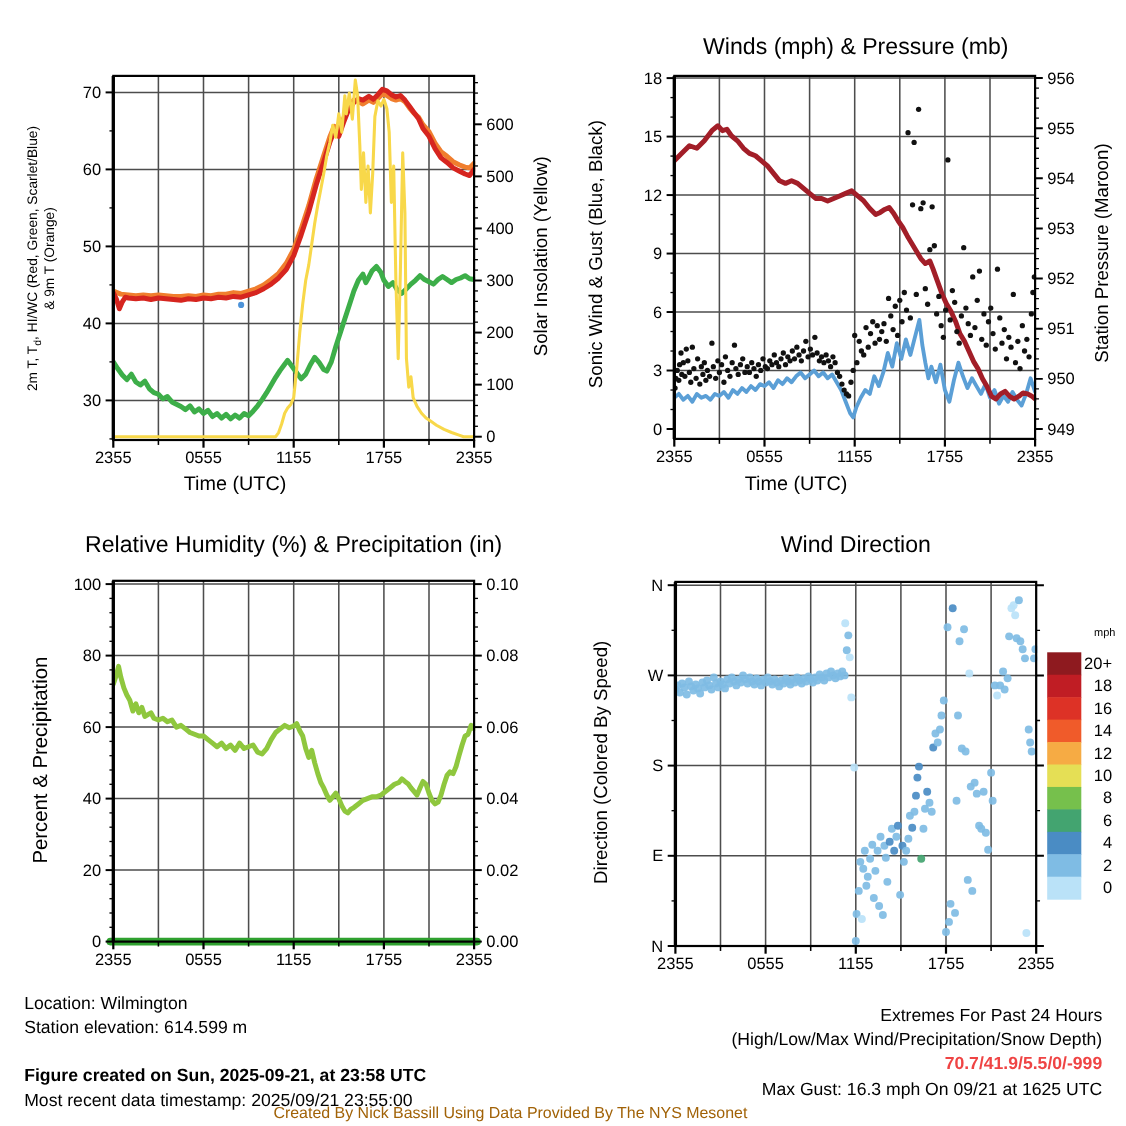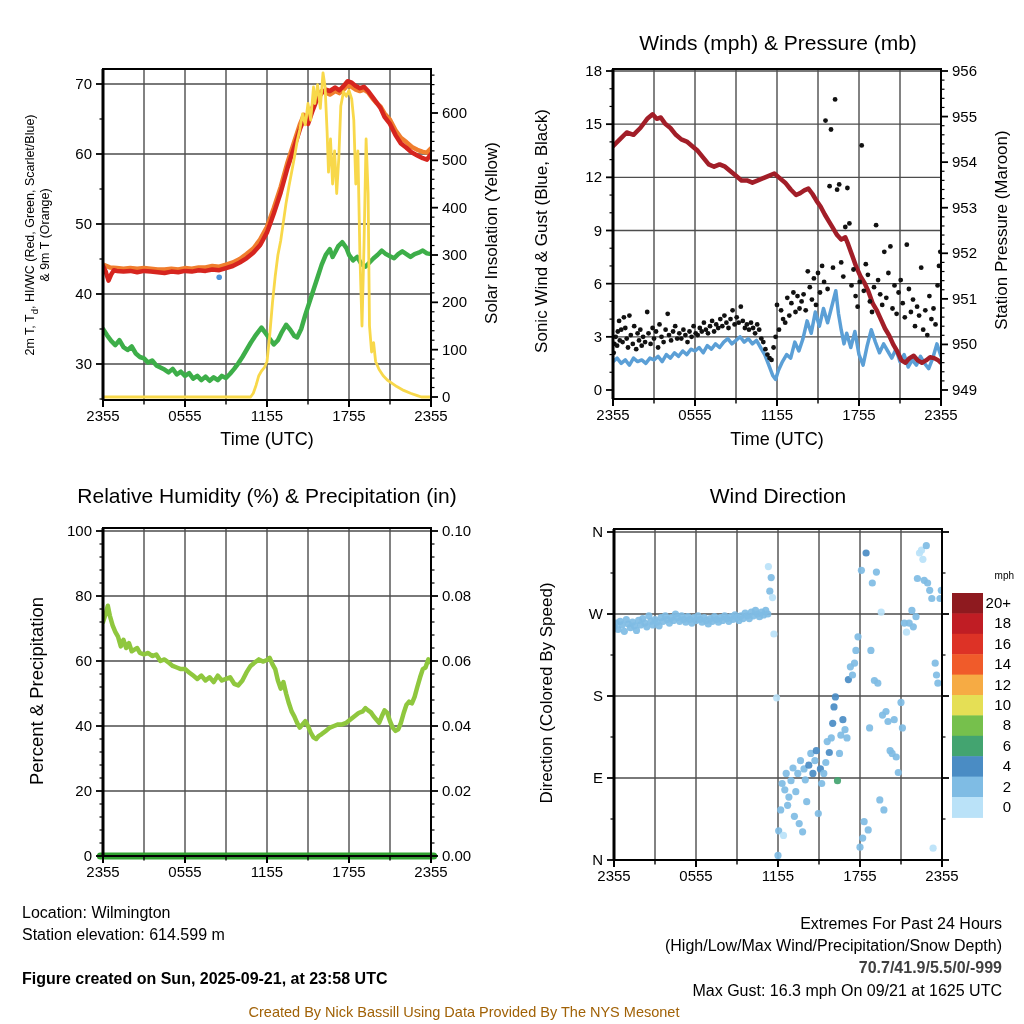--- a/index.html
+++ b/index.html
@@ -3,21 +3,21 @@
 <meta charset="utf-8">
 <style>
   html,body{margin:0;padding:0;background:#fff;}
   #stage{position:relative;width:1024px;height:1024px;background:#fff;overflow:hidden;
          font-family:"Liberation Sans",sans-serif;color:#000;}
   #plots{position:absolute;left:0;top:0;}
   .lbl{position:absolute;white-space:nowrap;color:#000;}
   .title{width:520px;text-align:center;font-size:21px;}
   .rot{transform:rotate(-90deg);text-align:center;}
   .axlab{font-size:17px;}
-  .xlab{width:200px;text-align:center;font-size:18px;}
+  .xlab{width:200px;font-size:18px;}
   .foot{font-size:16px;}
   .fright{text-align:right;}
   .credit{width:928px;text-align:center;font-size:14.5px;color:#a16207;}
   sup.s{font-size:13px;vertical-align:super;line-height:0;}
   sub.s{font-size:9.5px;vertical-align:sub;line-height:0;}
   .c1L{font-size:12.5px;line-height:15px;}
   .mph{font-size:10px;}
 </style>
 </head>
 <body>
@@ -783,20 +783,21 @@
   <div class="lbl rot axlab" style="left:297px;top:683px;width:500px;">Direction (Colored By Speed)</div>
 
   <div class="lbl xlab" style="left:167px;top:429px;">Time (UTC)</div>
   <div class="lbl xlab" style="left:677px;top:429px;">Time (UTC)</div>
 
   <div class="lbl mph" style="left:954px;top:570px;width:60px;text-align:right;">mph</div>
 
   <div class="lbl foot" style="left:22px;top:904px;">Location: Wilmington</div>
   <div class="lbl foot" style="left:22px;top:926px;">Station elevation: 614.599 m</div>
   <div class="lbl foot" style="left:22px;top:970px;font-weight:bold;">Figure created on Sun, 2025-09-21, at 23:58 UTC</div>
+  <div class="lbl foot" style="left:22px;top:992px;">Most recent data timestamp: 2025/09/21 23:55:00</div>
 
   <div class="lbl foot fright" style="right:22px;top:915px;">Extremes For Past 24 Hours</div>
   <div class="lbl foot fright" style="right:22px;top:937px;margin-left:43px;">(High/Low/Max Wind/Precipitation/Snow Depth)</div>
-  <div class="lbl foot fright" id="extremes-values" style="right: 22px; top: 959px; font-weight: bold; color: #404040;">70.7/41.9/5.5/0/-999</div>
+  <div class="lbl foot fright" id="extremes-values" style="right: 22px; top: 959px; font-weight: bold; color: #ef4444;">70.7/41.9/5.5/0/-999</div>
   <div class="lbl foot fright" style="right:22px;top:982px;">Max Gust: 16.3 mph On 09/21 at 1625 UTC</div>
 
   <div class="lbl credit" style="left:0;top:1004px;">Created By Nick Bassill Using Data Provided By The NYS Mesonet</div>
 </div>
 
 </body></html>

